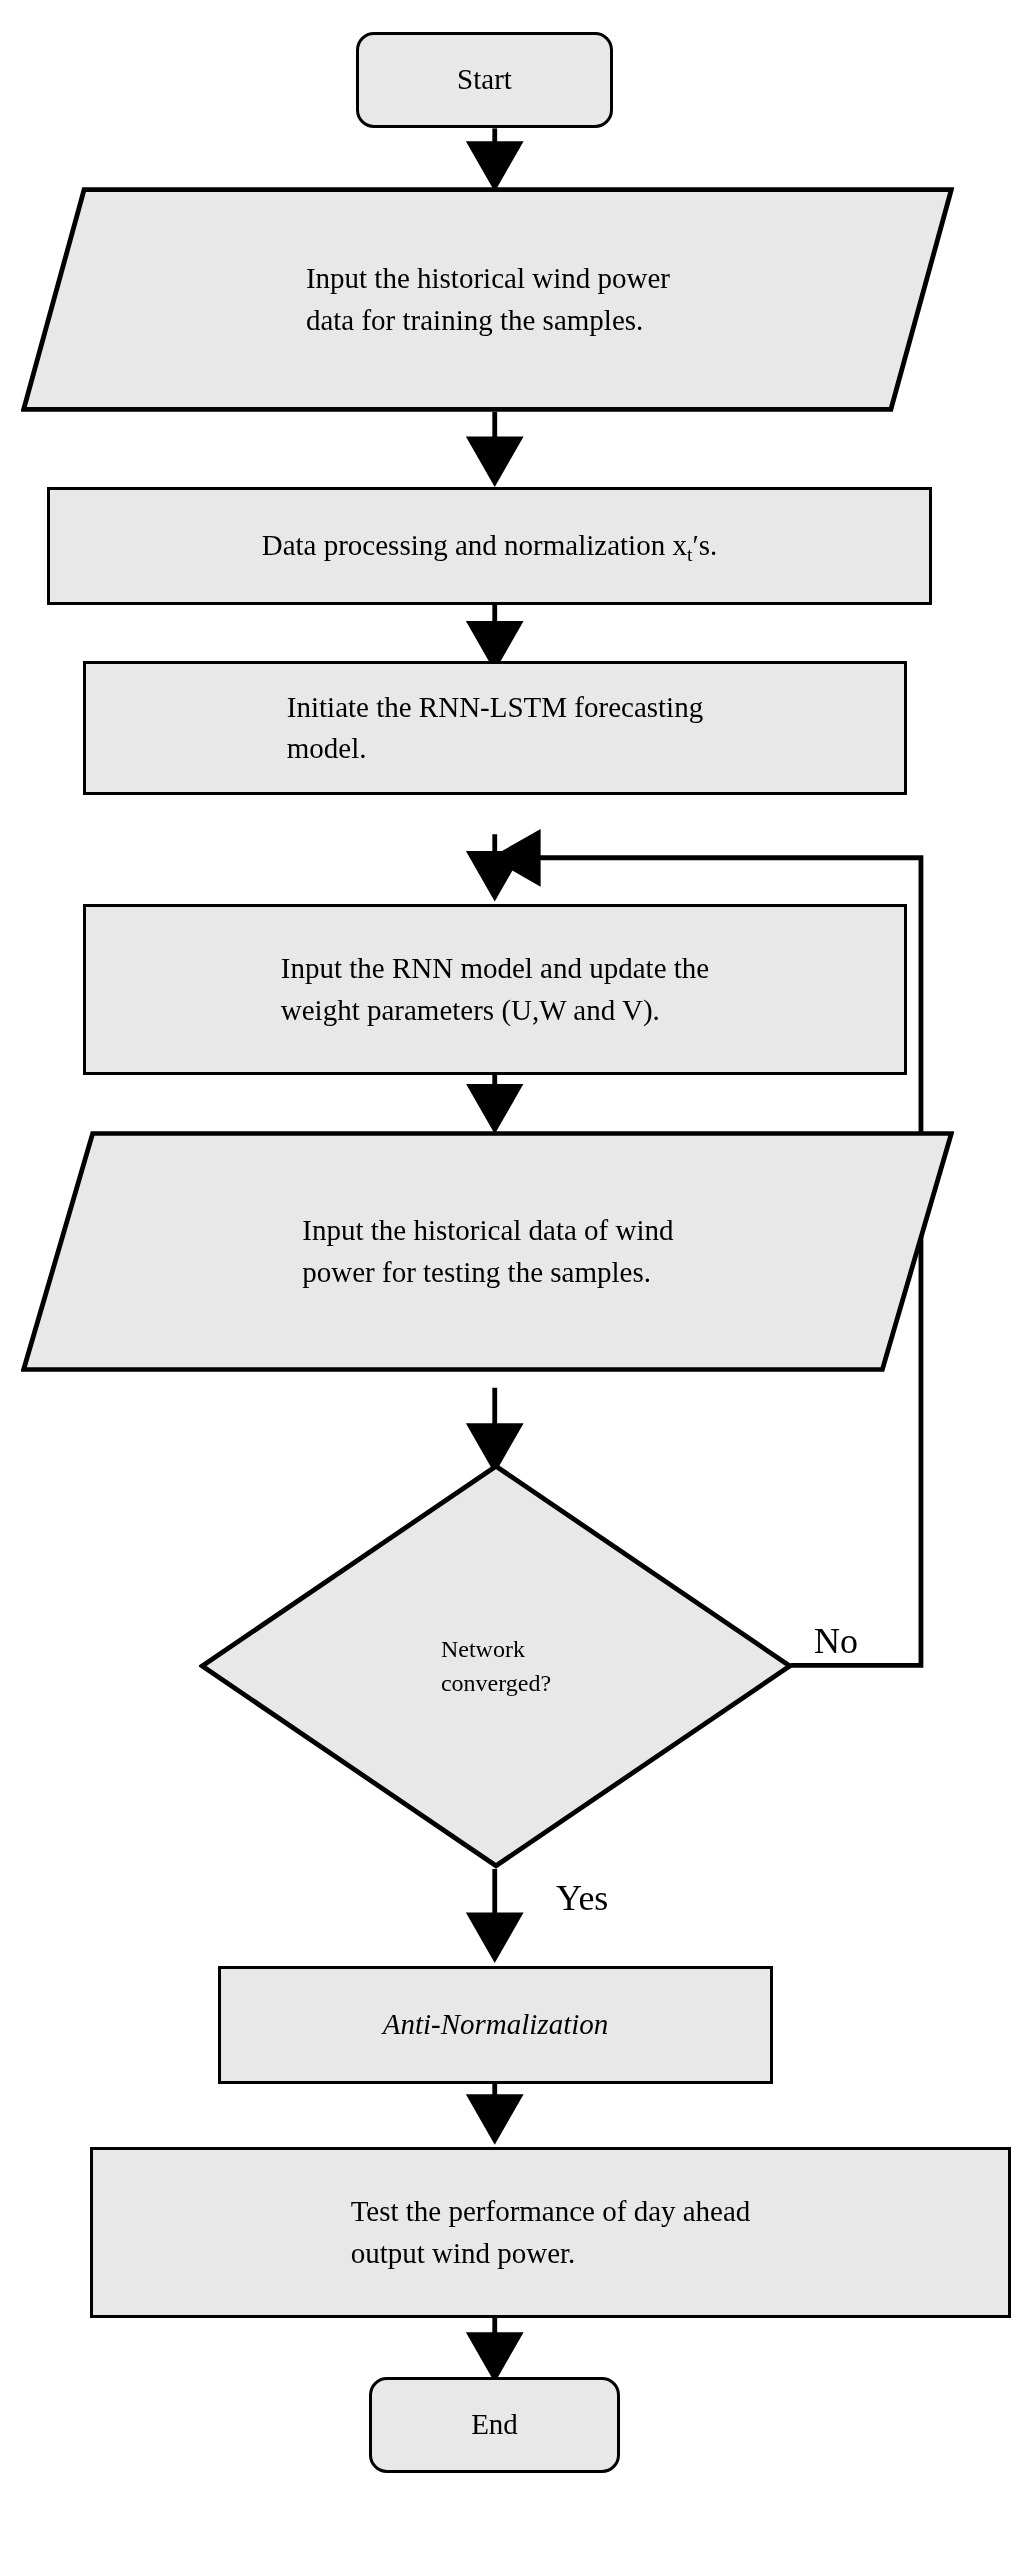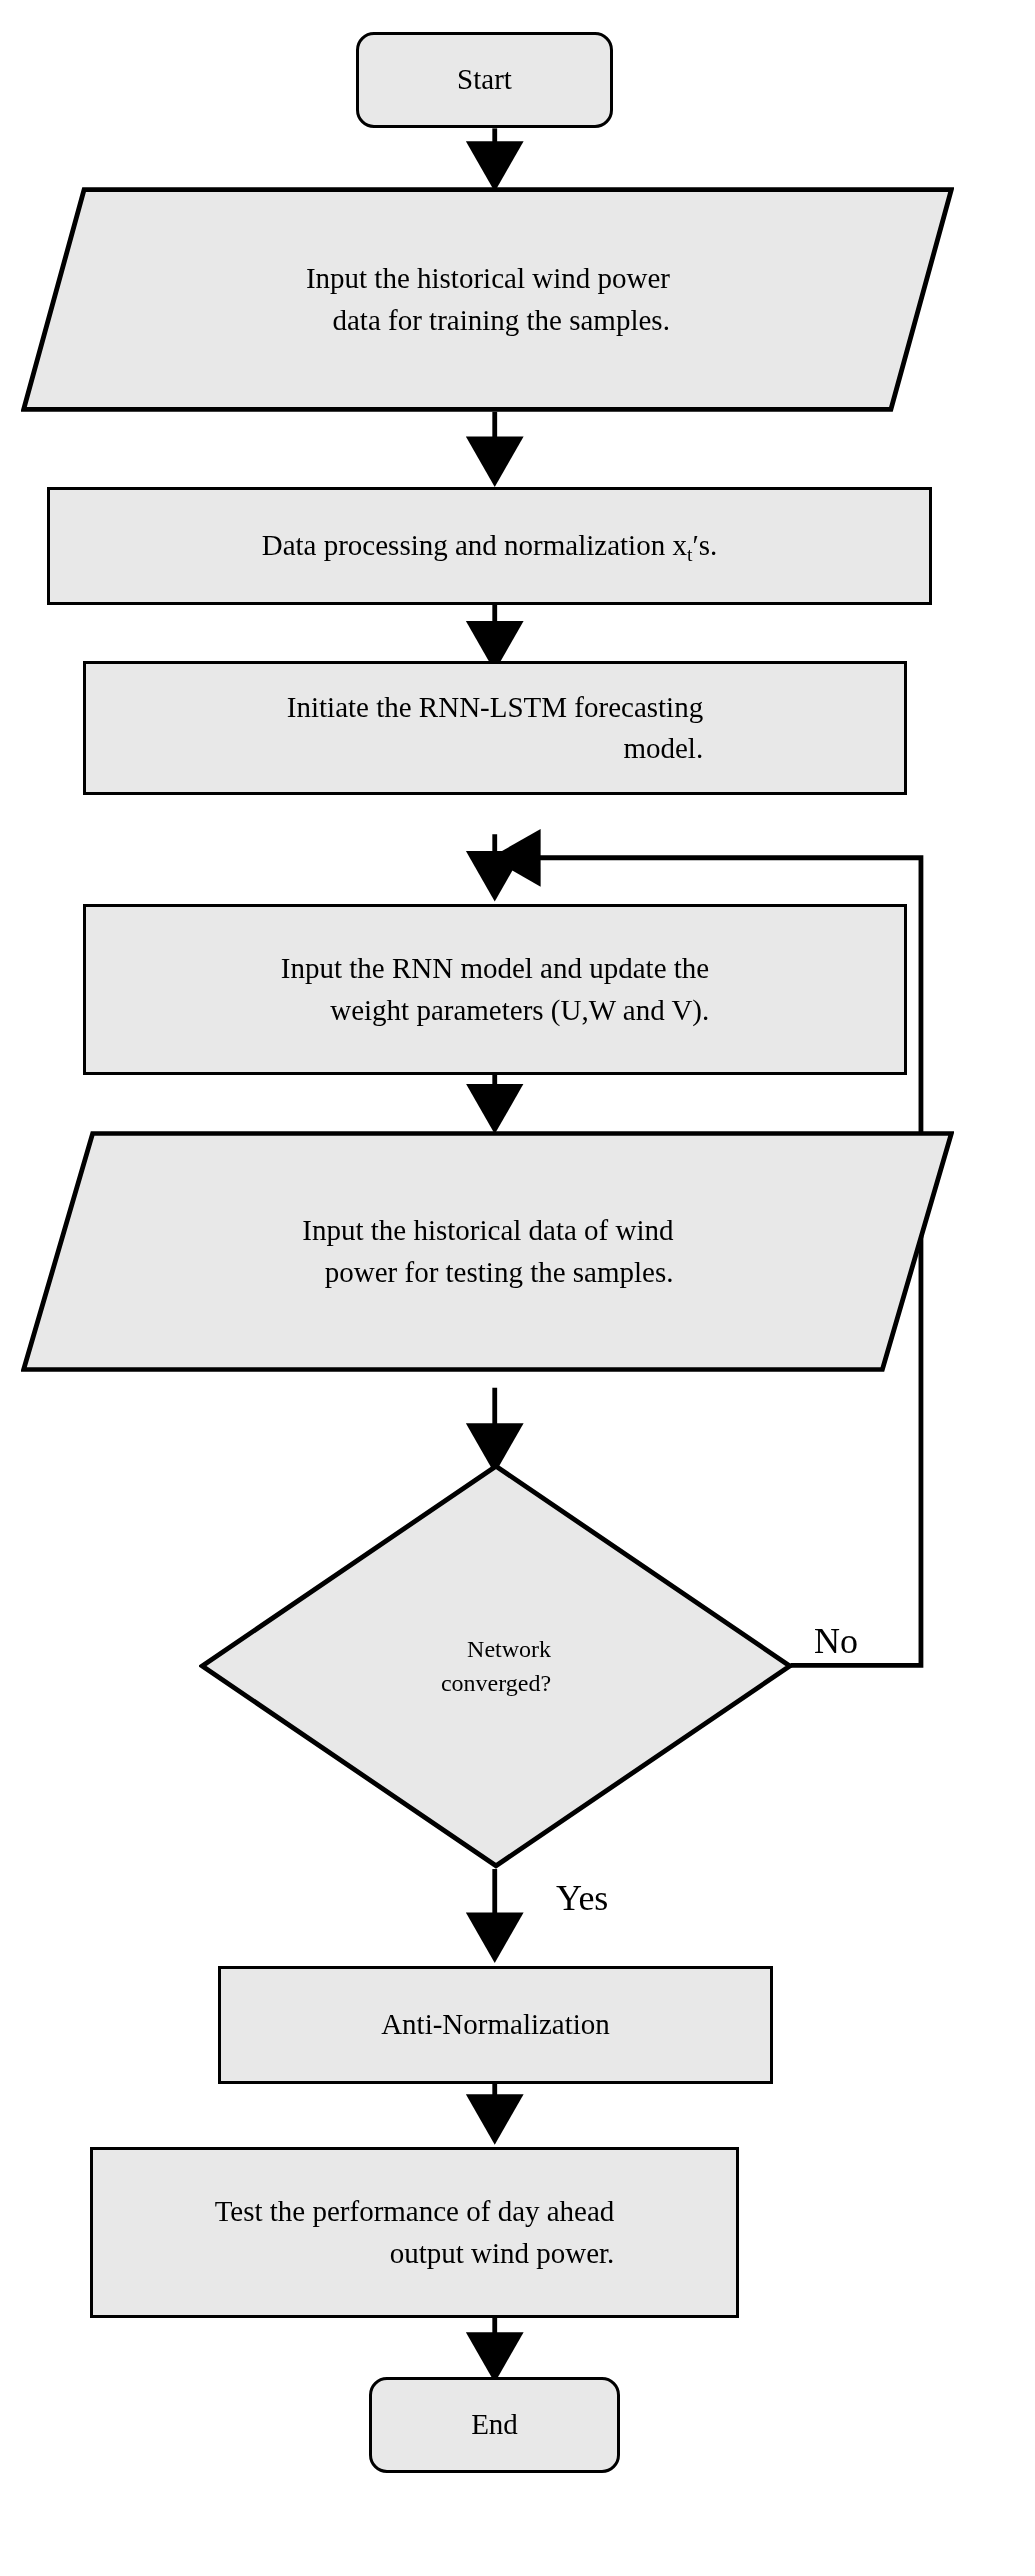--- a/index.html
+++ b/index.html
@@ -22,21 +22,21 @@
     width: 1036px;
     height: 2576px;
   }
 
   .node {
     position: absolute;
     box-sizing: border-box;
     display: flex;
     align-items: center;
     justify-content: center;
-    text-align: right;
+    text-align: left;
     color: #000000;
     background: #e8e8e8;
     border: 3.2px solid #000000;
     line-height: 1.42;
   }
 
   .node .txt {
     display: block;
     padding: 0 9.6px;
     white-space: pre-line;
@@ -190,25 +190,25 @@
   </div>
 
   <div class="node decision" style="left:199px; top:1463px; width:594px; height:406px;">
     <svg class="shape-svg" viewBox="0 0 1110 760" preserveAspectRatio="none">
       <polygon points="555,6 1104,380 555,754 6,380" fill="#e8e8e8" stroke="#000000" stroke-width="9"></polygon>
     </svg>
     <span class="txt">Network
 converged?</span>
   </div>
 
-  <div class="node process" style="left:218px; top:1955px; width:555px; height:118px;">
+  <div class="node process" style="left:218px; top:1955px; width:555px; height:118px;font-style:italic;">
     <span class="txt">Anti-Normalization</span>
   </div>
 
-  <div class="node process" style="left:90px; top:2136px; width:649px; height:171px;">
+  <div class="node process" style="left:90px; top:2136px; width:921px; height:171px;">
     <span class="txt">Test the performance of day ahead
 output wind power.</span>
   </div>
 
   <div class="node terminator" style="left:369px; top:2377px; width:251px; height:96px;">
     <span class="txt">End</span>
   </div>
 
 </div>
 

